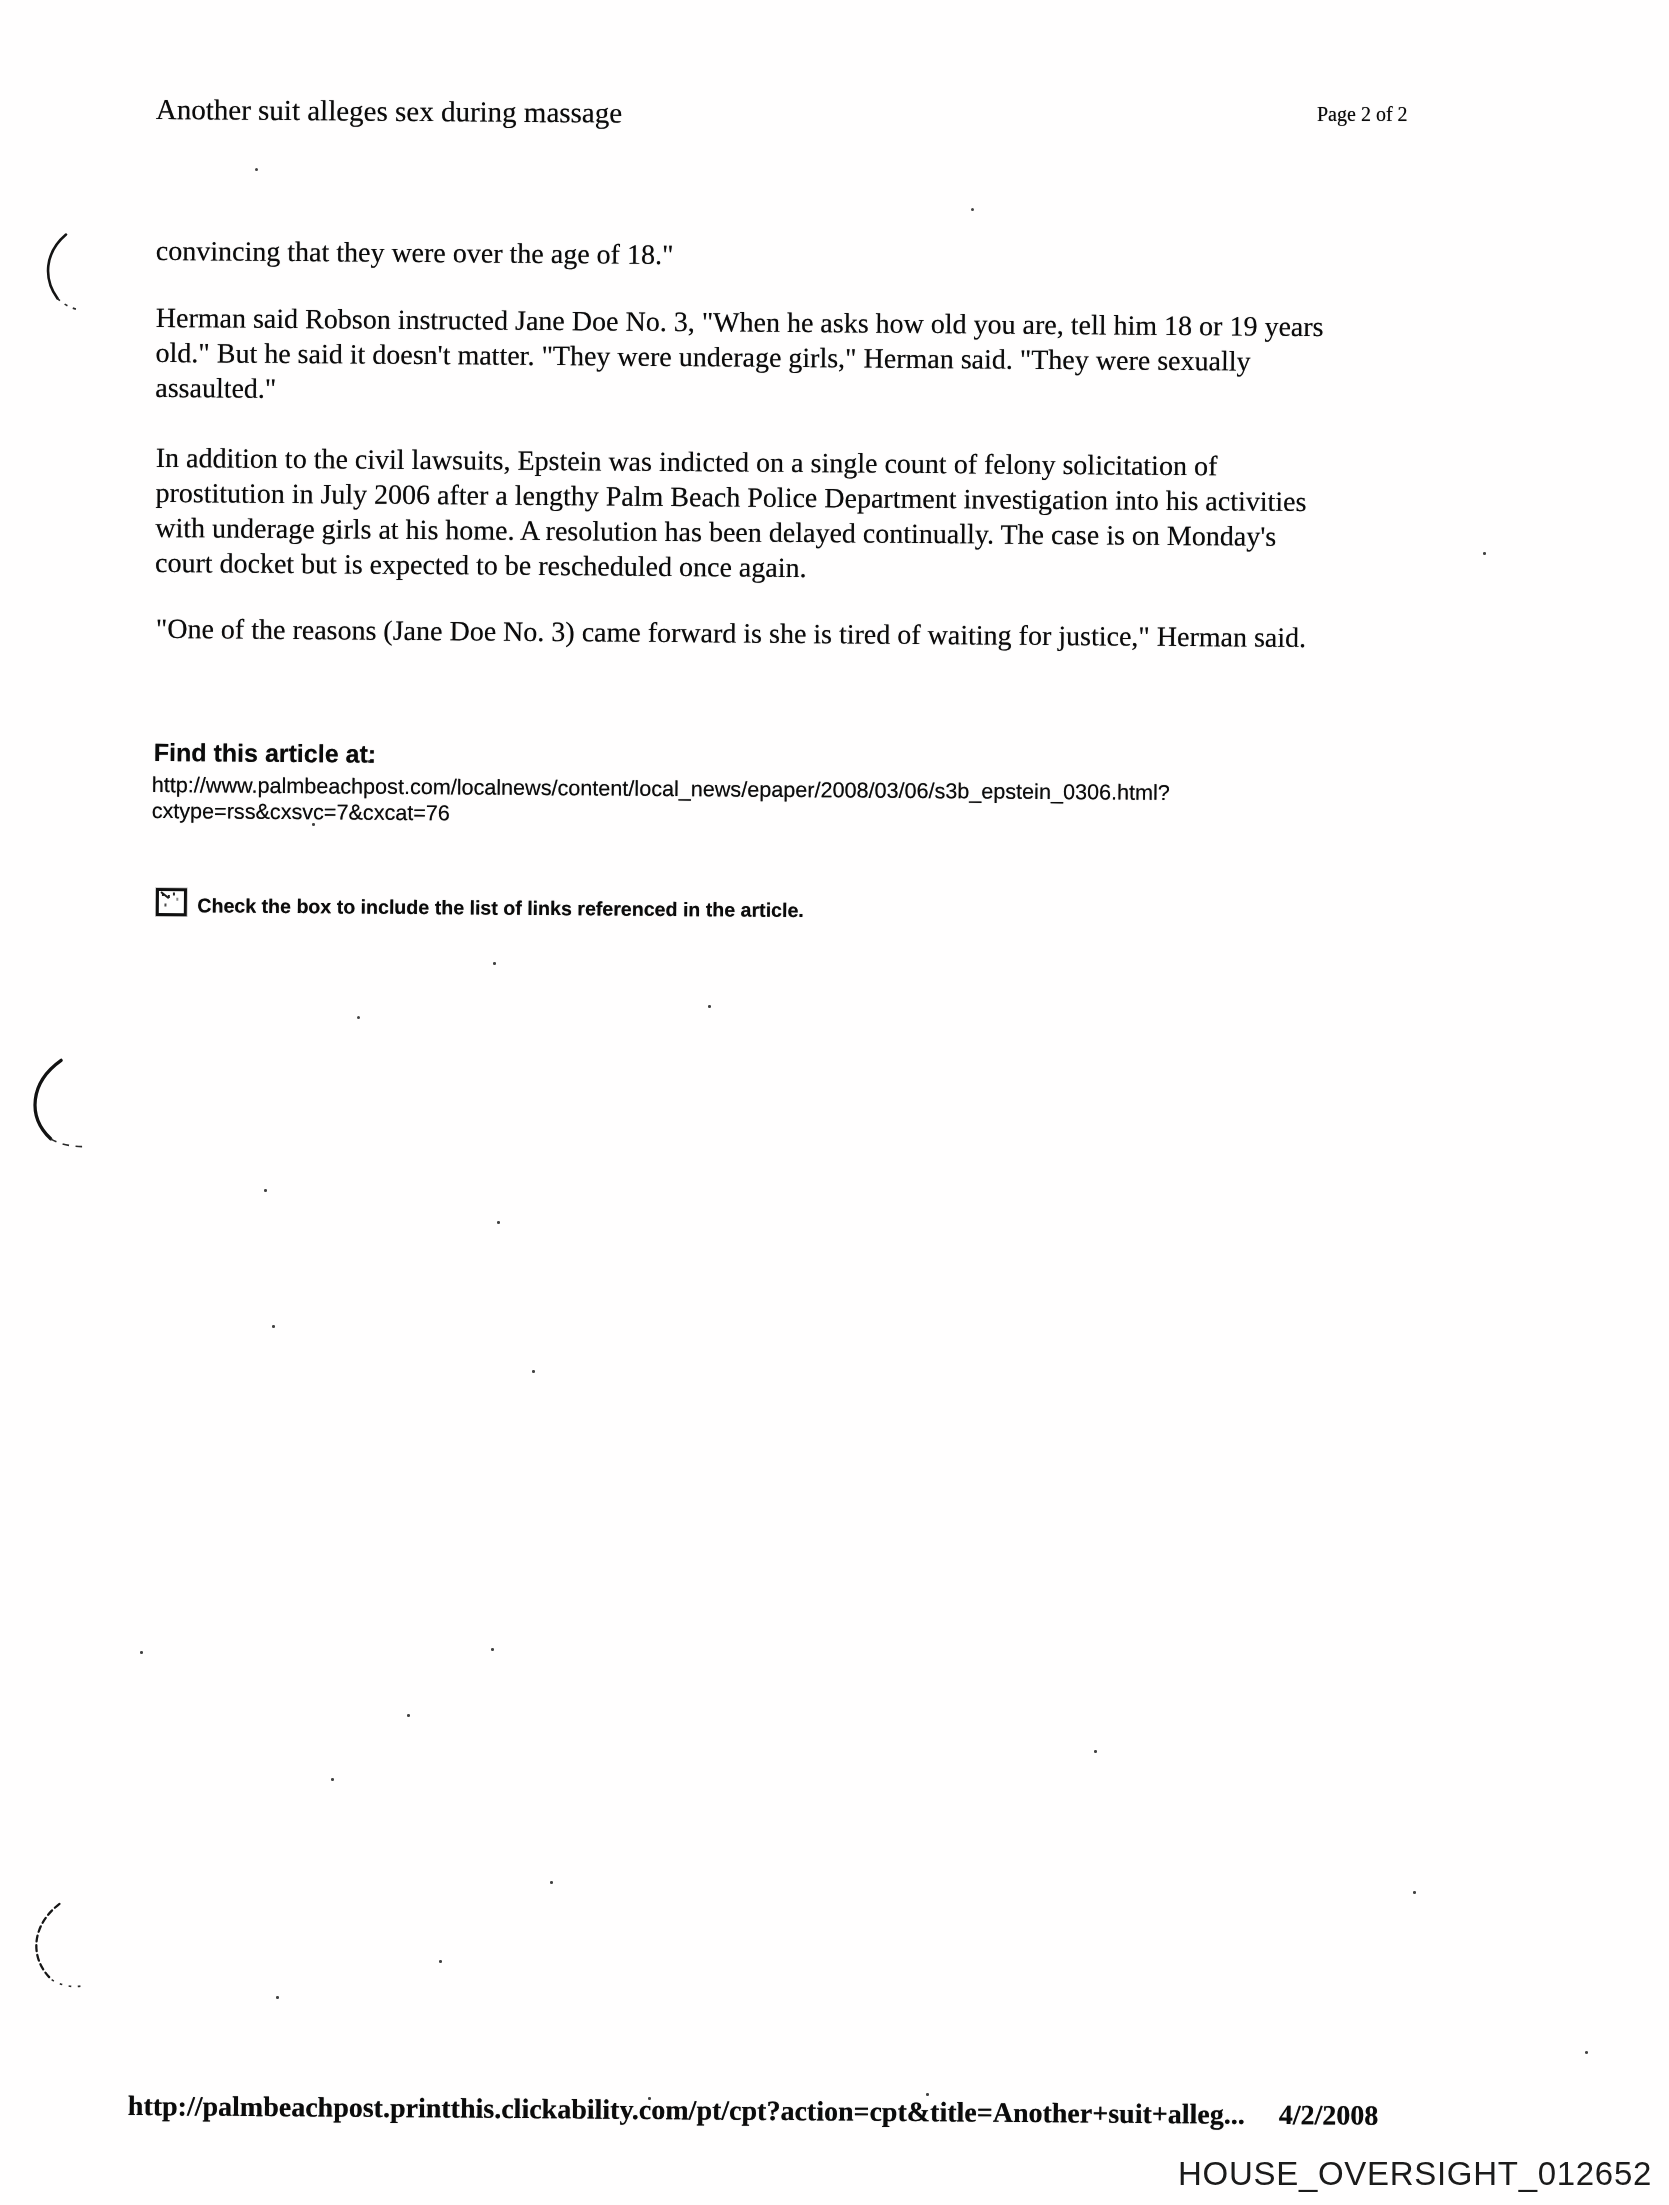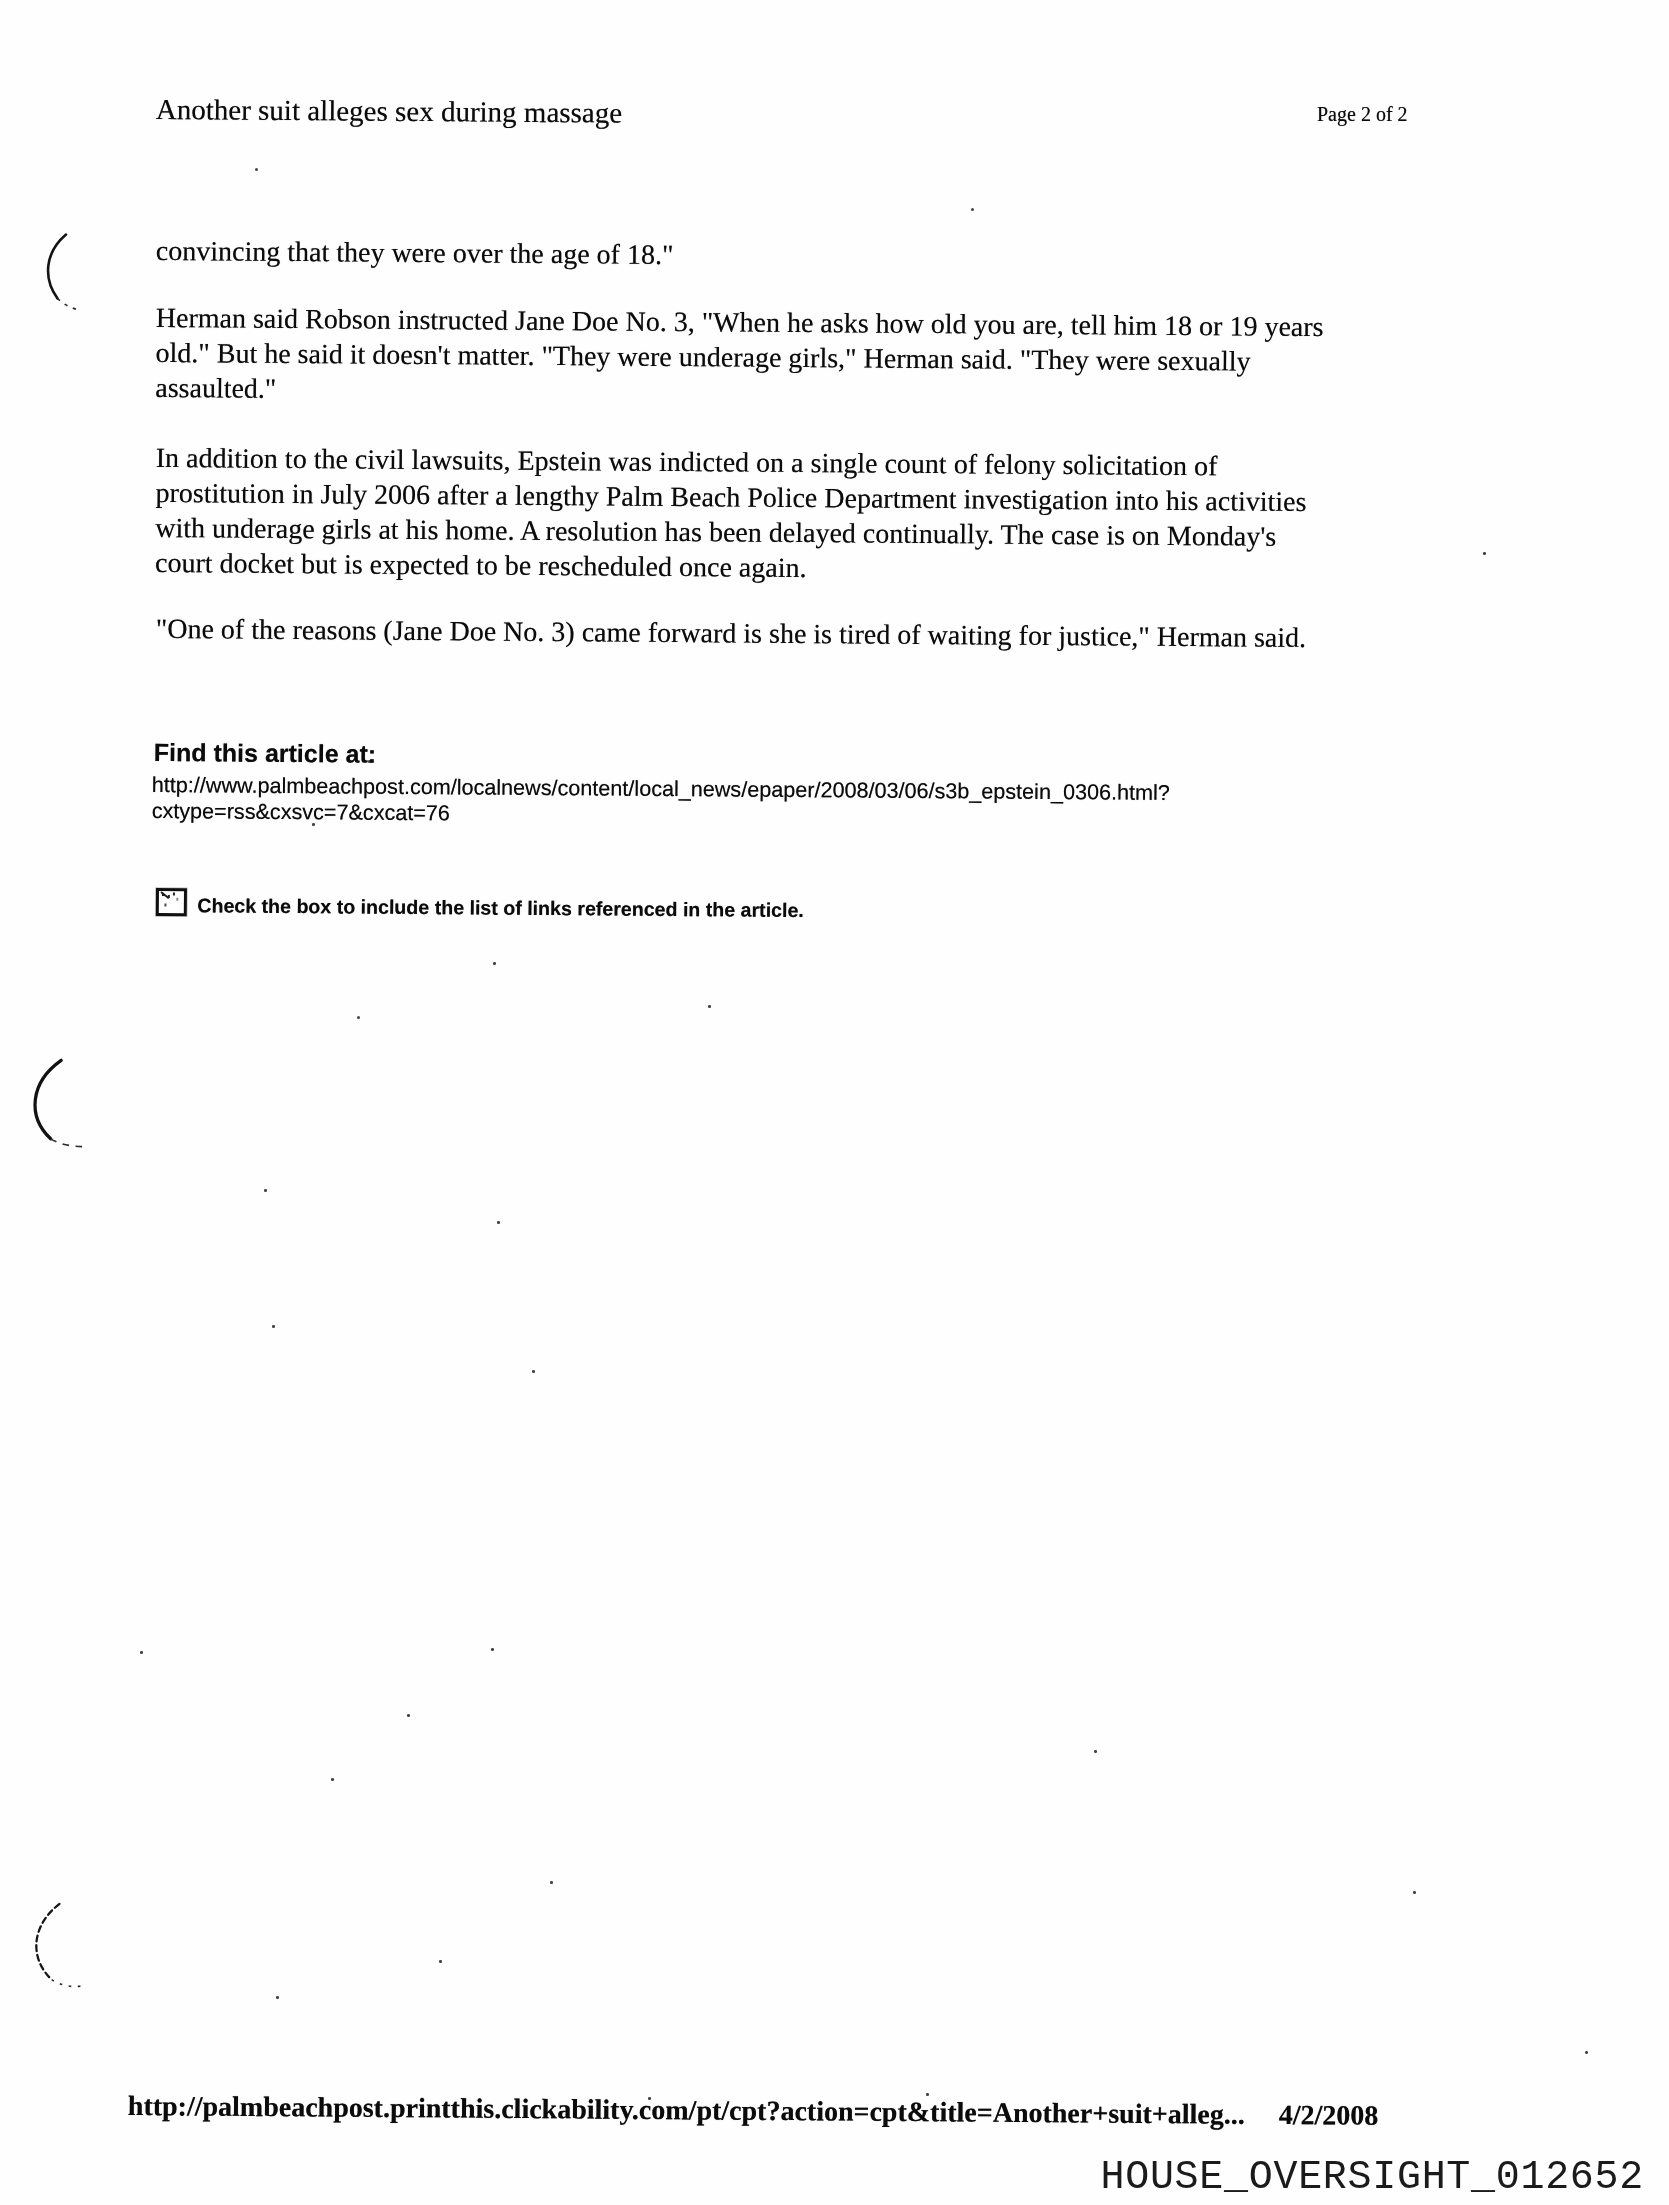--- a/index.html
+++ b/index.html
@@ -52,23 +52,23 @@
     width: 2.6px; height: 2.6px; background: #1b1b1b;
     box-shadow: 5.9px 2px 0 #222, 11px -0.7px 0 rgba(0,0,0,0.85),
                 2.6px 10.5px 0 rgba(0,0,0,0.7), 14.4px 4.6px 0 rgba(0,0,0,0.45);
   }
   .cb-label { font-size: 19.6px; font-weight: 600; padding-top: 5.9px; }
 
   .footer-line { left: 128px; top: 2090px; font-size: 28px; font-weight: 600; }
   .footer-date { margin-left: 34px; font-weight: 600; }
 
   .bates {
-    position: absolute; right: 25px; top: 2155px;
-    font-family: Liberation Mono, monospace;
-    font-size: 40px; font-weight: 400; letter-spacing: 0.7px;
+    position: absolute; right: 17px; top: 2155px;
+    font-family: Liberation Sans, sans-serif;
+    font-size: 33px; font-weight: 400; letter-spacing: 0.7px;
     color: #1b1b1b; white-space: nowrap;
   }
 
   .artifact { position: absolute; }
   .speck {
     position: absolute; background: #0d0d0d; border-radius: 50%;
     opacity: 0.78;
   }
 </style>
 </head>

